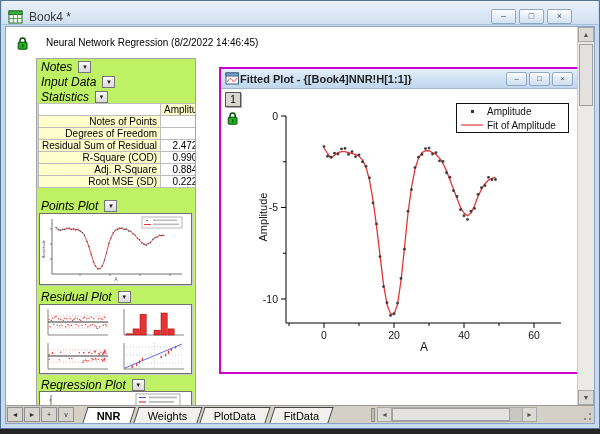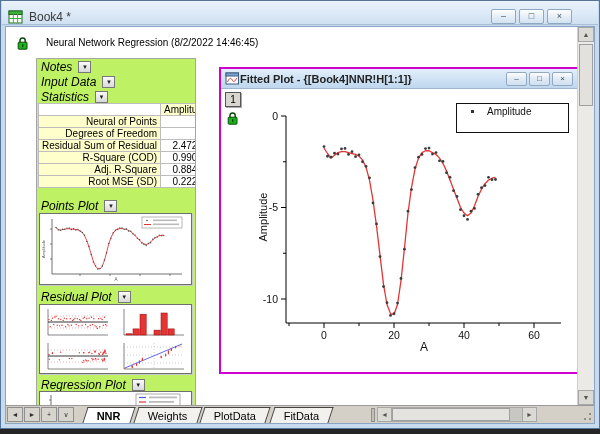--- a/index.html
+++ b/index.html
@@ -148,21 +148,21 @@
         <span class="dd-btn">▼</span>
       </div>
 
       <table class="stats-table">
         <tbody>
             <tr>
           <td class="hdr-empty"></td>
           <td class="hdr">Amplitude</td>
         </tr>
         <tr>
-          <td class="lab">Neural of Points</td>
+          <td class="lab">Notes of Points</td>
           <td class="val">50</td>
         </tr>
         <tr>
           <td class="lab">Degrees of Freedom</td>
           <td class="val">4</td>
         </tr>
         <tr>
           <td class="lab">Residual Sum of Residual</td>
           <td class="val">2.47248</td>
         </tr>
@@ -614,20 +614,26 @@
           </svg>
         <div class="ylab">Amplitude</div>
         <div class="xlab">A</div>
         <div class="legend">
           <div class="leg-row">
             <span class="leg-sym">
                 <span class="dotsym"></span>
               </span>
             <span>Amplitude</span>
           </div>
+          <div class="leg-row">
+            <span class="leg-sym">
+                <span class="linesym"></span>
+              </span>
+            <span>Fit of Amplitude</span>
+          </div>
         </div>
       </div>
     </div>
 
     <div class="vscroll">
       <div class="sbtn" style="top:0">▲</div>
       <div class="vthumb"></div>
       <div class="sbtn" style="bottom:0">▼</div>
     </div>
 

